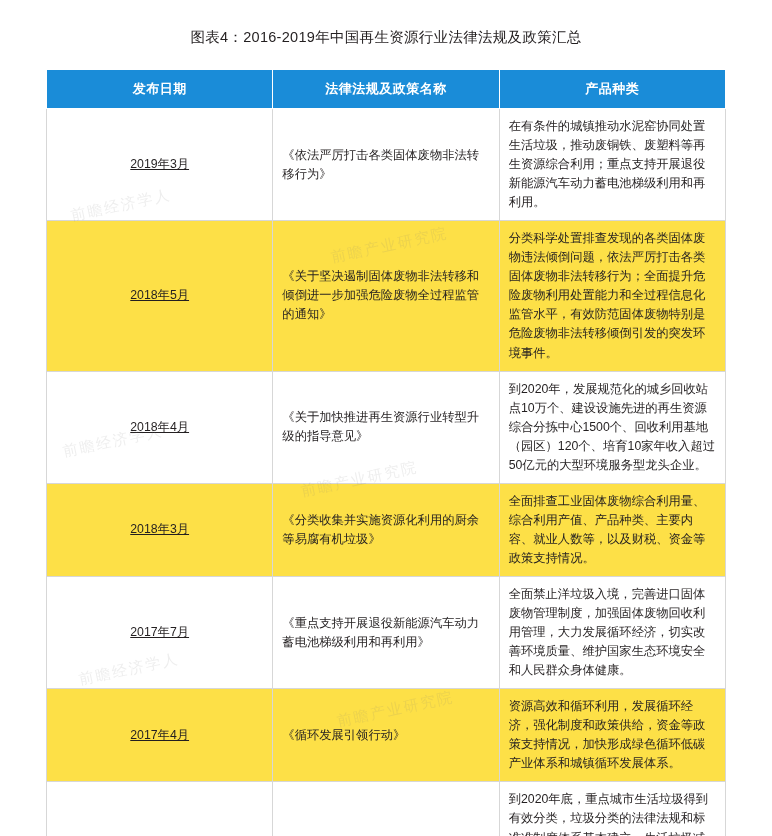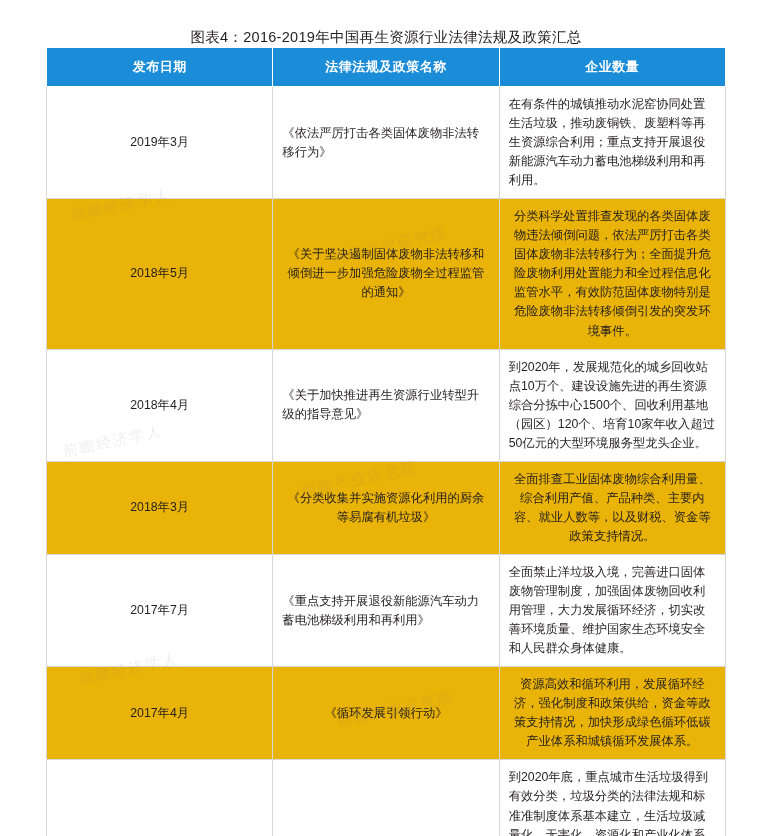--- a/index.html
+++ b/index.html
@@ -19,20 +19,21 @@
     width: 772px;
     height: 836px;
     position: relative;
     box-sizing: border-box;
   }
   .title {
     text-align: center;
     font-size: 14.5px;
     color: #231f20;
     padding-top: 28px;
+    padding-bottom: 22px;
     letter-spacing: 0.3px;
     font-weight: normal;
   }
   .table-wrap {
     width: 680px;
     margin: 0 auto;
   }
   table.main {
     border-collapse: collapse;
     width: 680px;
@@ -53,31 +54,31 @@
     font-size: 12.3px;
     line-height: 1.55;
     padding: 8px 9px;
     vertical-align: middle;
     color: #231f20;
   }
   td.col-date {
     text-align: center;
     width: 104px;
     white-space: nowrap;
+    text-decoration: underline;
   }
   td.col-name {
     text-align: left;
     width: 166px;
   }
   td.col-content {
     text-align: left;
   }
   tr.shade td {
-    background: #eab308;
-    text-align: center;
+    background: #fde047;
   }
   tr.plain td {
     background: #ffffff;
   }
   
   .wm {
     position: absolute;
     color: rgba(120,120,120,0.13);
     font-size: 15px;
     letter-spacing: 2px;
@@ -106,21 +107,21 @@
   <div class="wm wm6">前瞻产业研究院</div>
 
   <div class="title">图表4：2016-2019年中国再生资源行业法律法规及政策汇总</div>
 
   <div class="table-wrap">
     <table class="main">
       <thead>
         <tr>
           <th>发布日期</th>
           <th>法律法规及政策名称</th>
-          <th>企业数量</th>
+          <th>产品种类</th>
         </tr>
       </thead>
       <tbody>
         <tr class="plain">
           <td class="col-date">2019年3月</td>
           <td class="col-name">《依法严厉打击各类固体废物非法转移行为》</td>
           <td class="col-content">在有条件的城镇推动水泥窑协同处置生活垃圾，推动废铜铁、废塑料等再生资源综合利用；重点支持开展退役新能源汽车动力蓄电池梯级利用和再利用。</td>
         </tr>
         <tr class="shade">
           <td class="col-date">2018年5月</td>

